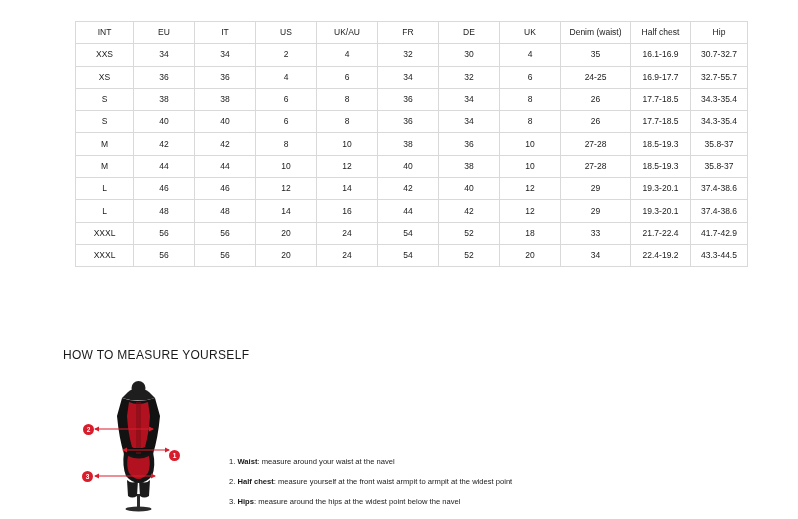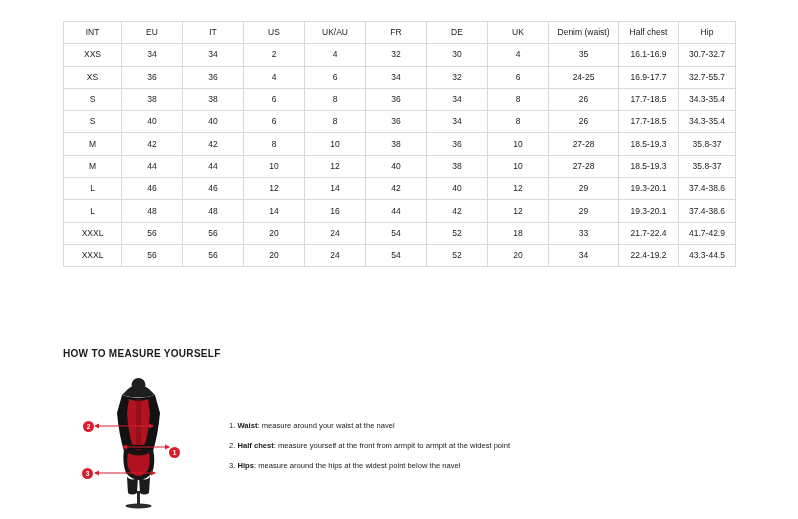--- a/index.html
+++ b/index.html
@@ -17,21 +17,21 @@
   }
   .page {
     position: relative;
     width: 798px;
     height: 519px;
     box-sizing: border-box;
   }
   
   .table-wrap {
     position: absolute;
-    left: 63px;
+    left: 75px;
     top: 21px;
     width: 672px;
   }
   table.size-table {
     border-collapse: collapse;
     width: 672px;
     table-layout: fixed;
   }
   table.size-table th,
   table.size-table td {
@@ -63,30 +63,30 @@
   col.c10 { width: 57px; }
 
   
   .measure-section {
     position: absolute;
     left: 63px;
     top: 348px;
     width: 680px;
   }
   .measure-title {
-    font-size: 10px;
-    font-weight: bold;
+    font-size: 12px;
+    font-weight: normal;
     letter-spacing: 0.3px;
     color: #1a1a1a;
     margin: 0 0 10px 0;
   }
   .measure-body {
     position: relative;
     display: flex;
-    align-items: center;
+    align-items: flex-end;
   }
   .figure-box {
     position: relative;
     width: 120px;
     height: 140px;
     margin-left: 18px;
     flex: 0 0 auto;
   }
   .notes {
     margin-left: 28px;
@@ -341,21 +341,21 @@
         <div class="badge badge-3">3</div>
       </div>
 
       <div class="notes">
         <div class="note">
           <span>1.</span>
           <b>Waist</b><span>: measure around your waist at the navel</span>
         </div>
         <div class="note">
           <span>2.</span>
-          <b>Half chest</b><span>: measure yourself at the front from armpit to armpit at the widest point</span>
+          <b>Half chest</b><span>: measure yourself at the front waist armpit to armpit at the widest point</span>
         </div>
         <div class="note">
           <span>3.</span>
           <b>Hips</b><span>: measure around the hips at the widest point below the navel</span>
         </div>
       </div>
 
     </div>
   </div>
 

